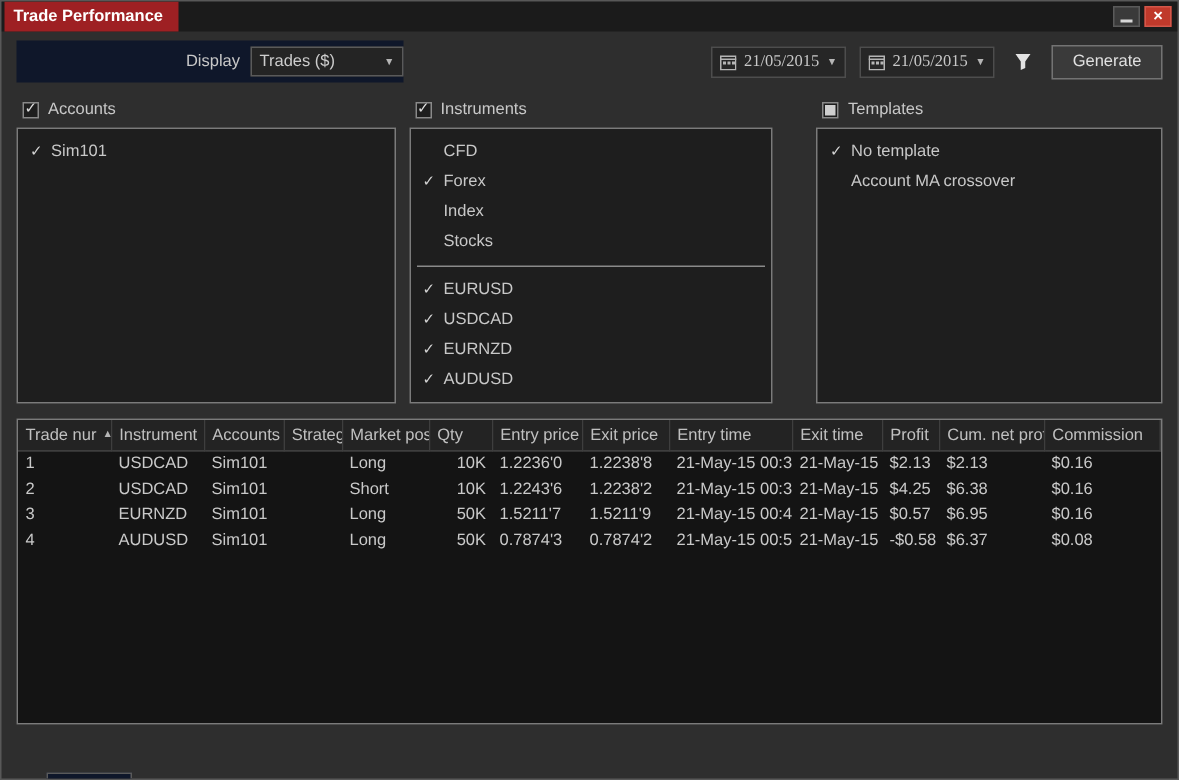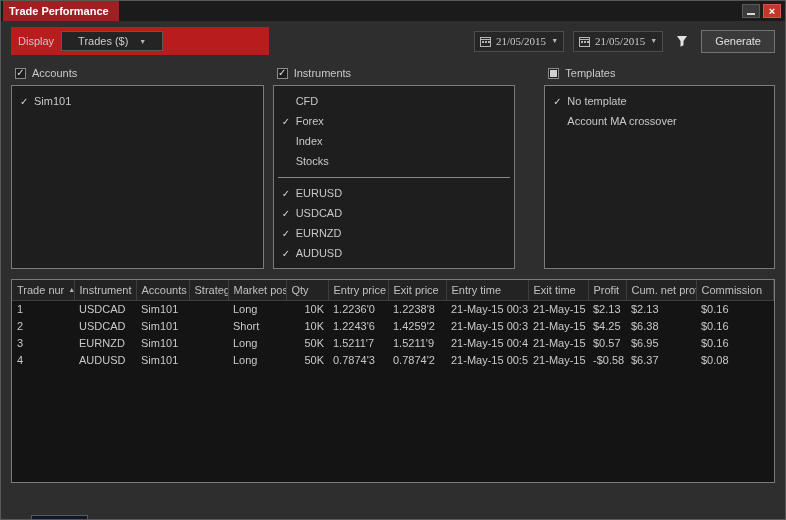--- a/index.html
+++ b/index.html
@@ -9,23 +9,23 @@
   
   .titlebar { height:20px; background:#1b1b1b; display:flex; align-items:center; justify-content:space-between; flex:0 0 auto; }
   .title-chip { background:#9e2023; color:#ffffff; font-size:11px; font-weight:bold; height:20px; line-height:20px; padding:0 10px 0 6px; margin-left:2px; }
   .win-btns { display:flex; align-items:center; gap:3px; margin-right:4px; }
   .btn { width:18px; height:14px; background:#3a3a3a; border:1px solid #5a5a5a; display:flex; align-items:center; justify-content:center; cursor:default; }
   .min-glyph { width:8px; height:0; border-bottom:2px solid #d8d8d8; margin-top:6px; }
   .btn-close { background:#c0392b; border-color:#d2574a; color:#fff; font-size:11px; font-weight:bold; line-height:1; }
 
   
   .toolbar { height:40px; display:flex; align-items:center; justify-content:space-between; padding:0 10px; flex:0 0 auto; }
-  .display-strip { background:#b91c1c; height:28px; width:258px; display:flex; align-items:center; gap:7px; padding-left:7px; }
+  .display-strip { background:#0f172a; height:28px; width:258px; display:flex; align-items:center; gap:7px; padding-left:7px;justify-content:flex-end; }
   .display-label { color:#c8c8c8; font-size:11px; }
-  .dropdown { width:102px; height:20px; background:#242424; border:1px solid #5a5a5a; color:#cccccc; font-size:11px; display:flex; align-items:center; justify-content:space-between; padding:0 16px; }
+  .dropdown { width:102px; height:20px; background:#242424; border:1px solid #5a5a5a; color:#cccccc; font-size:11px; display:flex; align-items:center; justify-content:space-between; padding:0 5px; }
   .chev { font-size:7px; color:#b5b5b5; }
   .toolbar-right { display:flex; align-items:center; gap:9px; }
   .datepicker { height:21px; background:#262626; border:1px solid #4d4d4d; display:flex; align-items:center; gap:5px; padding:0 5px; color:#c8c8c8; font-size:11px;font-family:Liberation Serif, serif; }
   .filter-btn { width:20px; height:20px; display:flex; align-items:center; justify-content:center; }
   .generate-btn { height:23px; padding:0 13px; background:#3a3a3a; border:1px solid #737373; color:#e0e0e0; font-size:11px; display:flex; align-items:center; }
 
   
   .panels { display:flex; padding:0 10px; gap:9px; flex:0 0 auto; }
   .panel-col { display:flex; flex-direction:column; }
   .panel-col.c1 { width:253px; } .panel-col.c2 { width:243px; } .panel-col.c3 { width:231px;margin-left:20px; }
@@ -235,21 +235,21 @@
             <td>$0.16</td>
           </tr>
           <tr>
             <td>2</td>
             <td>USDCAD</td>
             <td>Sim101</td>
             <td></td>
             <td>Short</td>
             <td>10K</td>
             <td>1.2243'6</td>
-            <td>1.4259'2</td>
+            <td>1.2238'2</td>
             <td>21-May-15 00:39</td>
             <td>21-May-15 0</td>
             <td>$4.25</td>
             <td>$6.38</td>
             <td>$0.16</td>
           </tr>
           <tr>
             <td>3</td>
             <td>EURNZD</td>
             <td>Sim101</td>

